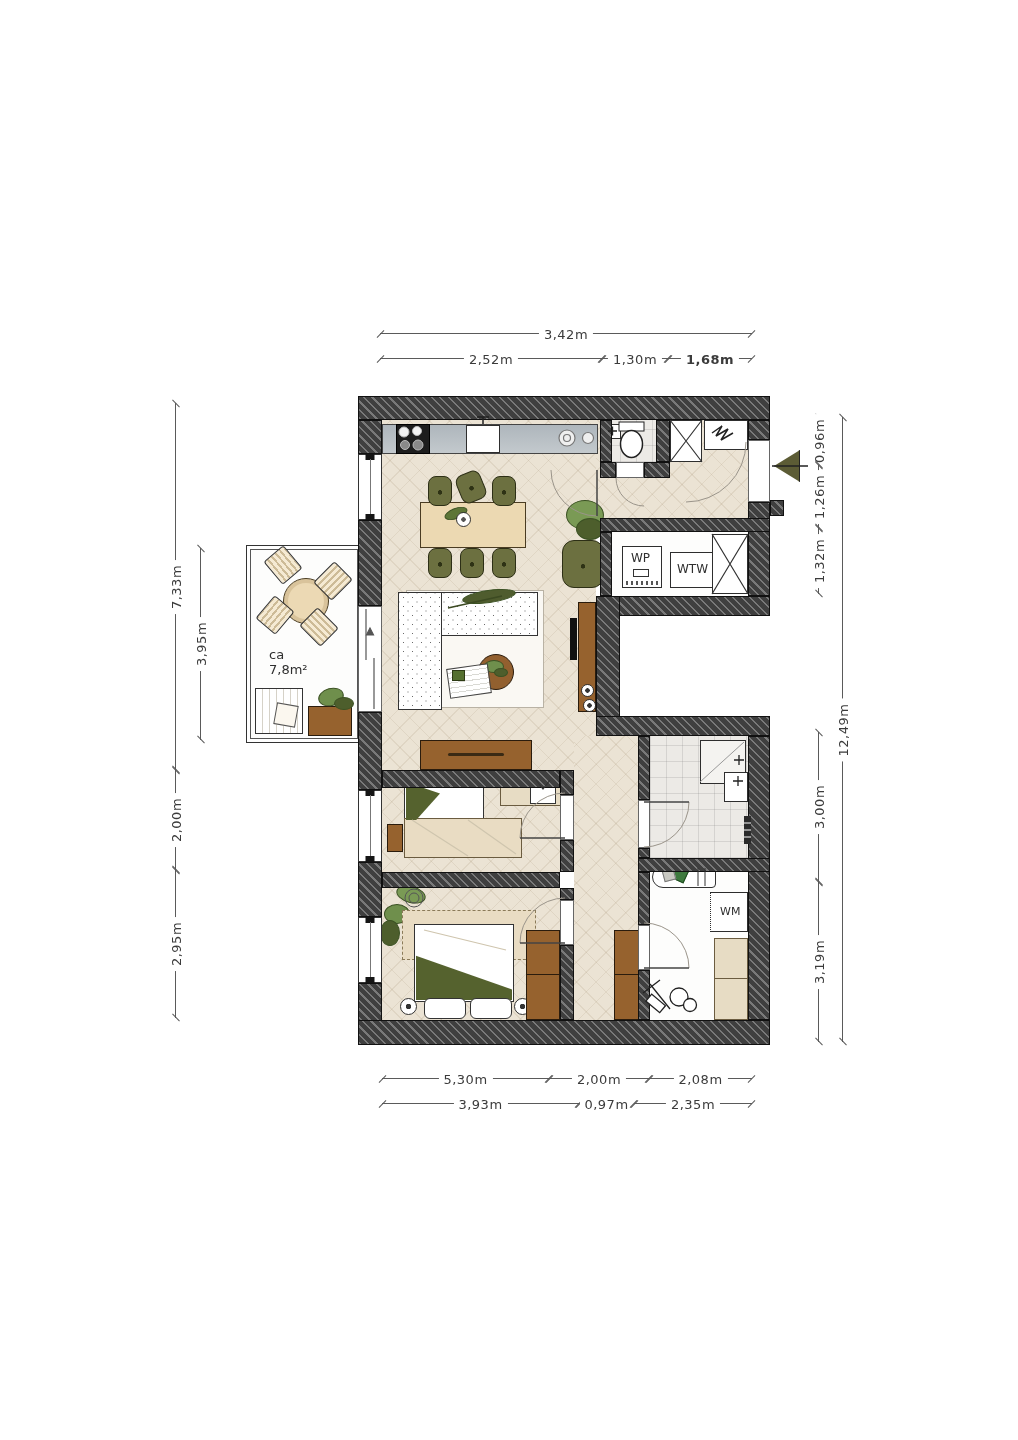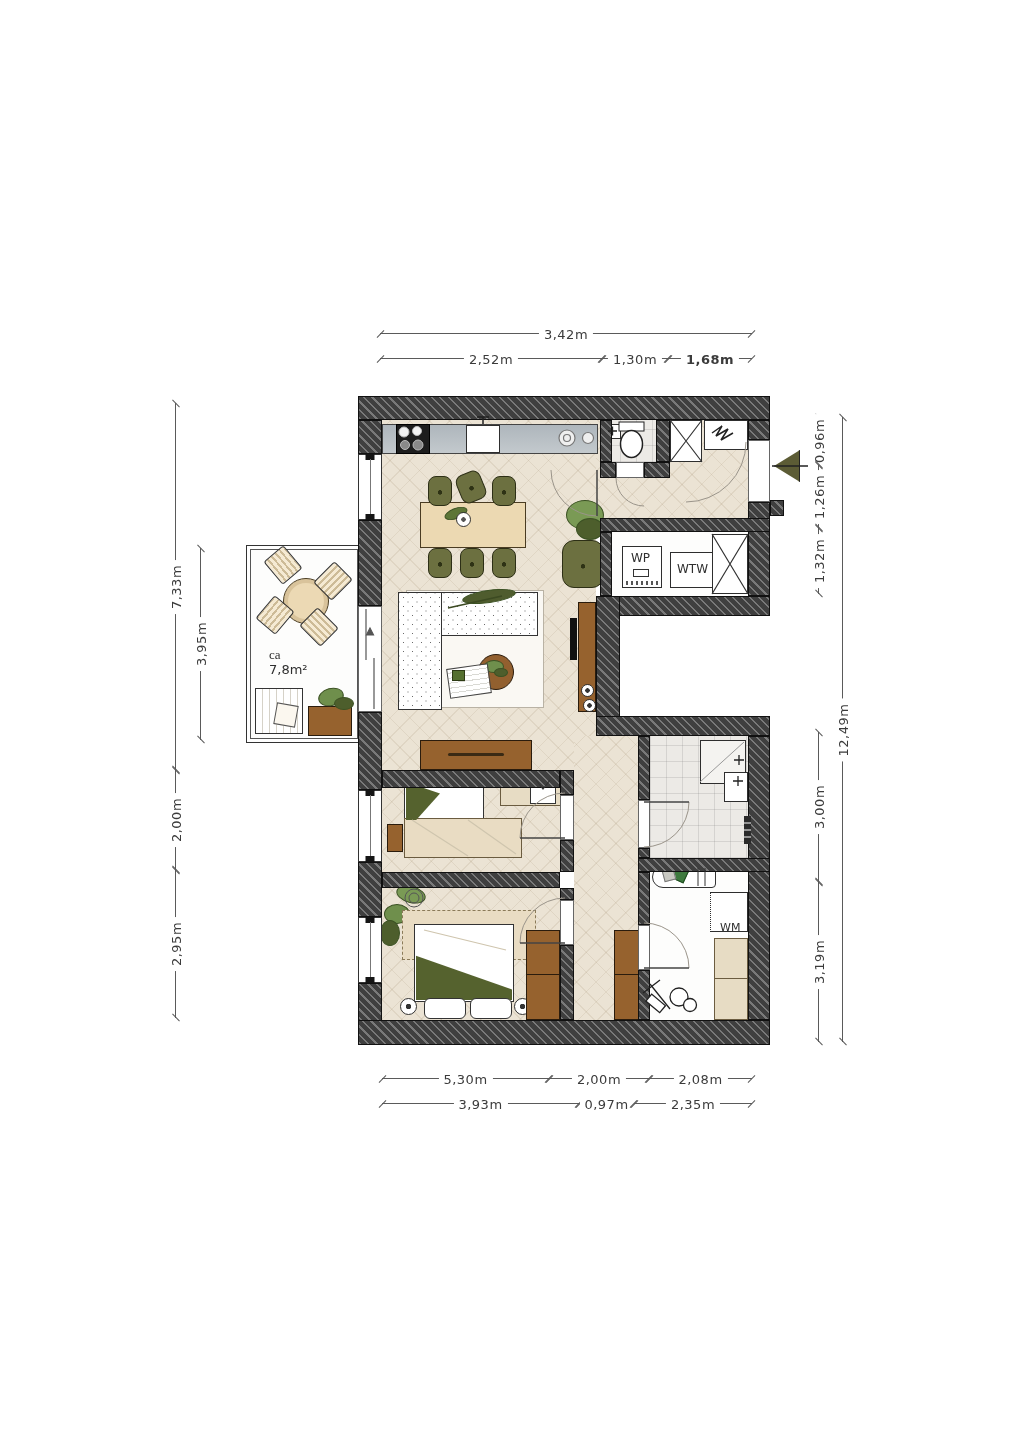--- a/index.html
+++ b/index.html
@@ -68,21 +68,21 @@
   <div class="abs" style="left:283px;top:578px;width:46px;height:46px;border-radius:50%;background:#ecd9b4;border:1px solid #4a3c22;box-shadow:inset 0 0 0 4px rgba(160,130,80,.25);"></div>
   <div class="abs" style="left:270px;top:550px;width:26px;height:30px;transform:rotate(-40deg);background:repeating-linear-gradient(90deg,#f5ead3 0 3px,#cdbb97 3px 5px);border:1px solid #333;border-radius:3px;"></div>
   <div class="abs" style="left:320px;top:566px;width:26px;height:30px;transform:rotate(45deg);background:repeating-linear-gradient(90deg,#f5ead3 0 3px,#cdbb97 3px 5px);border:1px solid #333;border-radius:3px;"></div>
   <div class="abs" style="left:262px;top:600px;width:26px;height:30px;transform:rotate(-140deg);background:repeating-linear-gradient(90deg,#f5ead3 0 3px,#cdbb97 3px 5px);border:1px solid #333;border-radius:3px;"></div>
   <div class="abs" style="left:306px;top:612px;width:26px;height:30px;transform:rotate(135deg);background:repeating-linear-gradient(90deg,#f5ead3 0 3px,#cdbb97 3px 5px);border:1px solid #333;border-radius:3px;"></div>
   <div class="abs" style="left:255px;top:688px;width:48px;height:46px;background:repeating-linear-gradient(90deg,#fff 0 6px,#d6d2c8 6px 7px);border:1.5px solid #333;"></div>
   <div class="abs" style="left:275px;top:704px;width:22px;height:22px;background:#fbf7ef;border:1px solid #555;transform:rotate(10deg);"></div>
   <div class="wood" style="left:308px;top:706px;width:44px;height:30px;"></div>
   <div class="blob" style="left:318px;top:688px;width:26px;height:18px;transform:rotate(-15deg);"></div>
   <div class="blob" style="left:334px;top:697px;width:20px;height:13px;background:#4d5e2c;"></div>
-  <div class="lbl" style="left:269px;top:647px;font-size:13px;font-family:Liberation Serif, serif;">ca</div>
+  <div class="lbl" style="left:269px;top:647px;font-size:13px;">ca</div>
   <div class="lbl" style="left:269px;top:662px;font-size:13px;">7,8m²</div>
 
   <div class="abs" style="left:382px;top:424px;width:216px;height:30px;background:linear-gradient(180deg,#aeb6bc,#c3c9cd);border:1px solid #444;box-sizing:border-box;"></div>
   <div class="abs" style="left:396px;top:424px;width:34px;height:30px;background:#1d1d1d;border:1px solid #000;box-sizing:border-box;"></div>
   <div class="box" style="left:466px;top:425px;width:34px;height:28px;border-width:1px;"></div>
 
   <div class="woodl" style="left:420px;top:502px;width:106px;height:46px;"></div>
   <div class="olive" style="left:428px;top:476px;width:24px;height:30px;"></div>
   <div class="olive" style="left:458px;top:472px;width:26px;height:30px;transform:rotate(-22deg);"></div>
   <div class="olive" style="left:492px;top:476px;width:24px;height:30px;"></div>
@@ -126,21 +126,21 @@
   </div>
   <div class="box" style="left:712px;top:534px;width:36px;height:60px;"></div>
 
   <div class="box" style="left:700px;top:740px;width:46px;height:44px;border-width:1px;background:#f4f3f0;"></div>
   <div class="box" style="left:724px;top:772px;width:24px;height:30px;border-width:1.5px;"></div>
 
   <div class="abs" style="left:652px;top:866px;width:64px;height:22px;background:#fff;border:1.5px solid #333;border-radius:11px 4px 4px 11px;box-sizing:border-box;"></div>
   <div class="abs" style="left:672px;top:867px;width:15px;height:14px;background:#3e7a3e;border:1px solid #1e4a1e;transform:rotate(25deg);"></div>
   <div class="abs" style="left:663px;top:869px;width:12px;height:12px;background:#c9c9c2;border:1px solid #777;transform:rotate(-15deg);"></div>
   <div class="box" style="left:710px;top:892px;width:38px;height:40px;border-left-style:dotted;">
-    <span class="lbl" style="left:9px;top:28px;font-size:11px;">WM</span>
+    <span class="lbl" style="left:9px;top:12px;font-size:11px;">WM</span>
   </div>
   <div class="beige" style="left:714px;top:938px;width:34px;height:82px;background:#e7dcc4;"></div>
   <div class="abs" style="left:714px;top:978px;width:34px;height:1px;background:#6b5c40;"></div>
   <div class="wood" style="left:614px;top:930px;width:34px;height:90px;"></div>
   <div class="abs" style="left:614px;top:974px;width:34px;height:1px;background:#2a1c0d;"></div>
 
   <div class="whitef" style="left:404px;top:780px;width:80px;height:76px;border-width:1px;"></div>
   <div class="beige" style="left:404px;top:818px;width:118px;height:40px;"></div>
   <div class="tri" style="left:406px;top:782px;width:34px;height:38px;clip-path:polygon(0 0,100% 30%,30% 100%,0 100%);"></div>
   <div class="wood" style="left:387px;top:824px;width:16px;height:28px;"></div>

